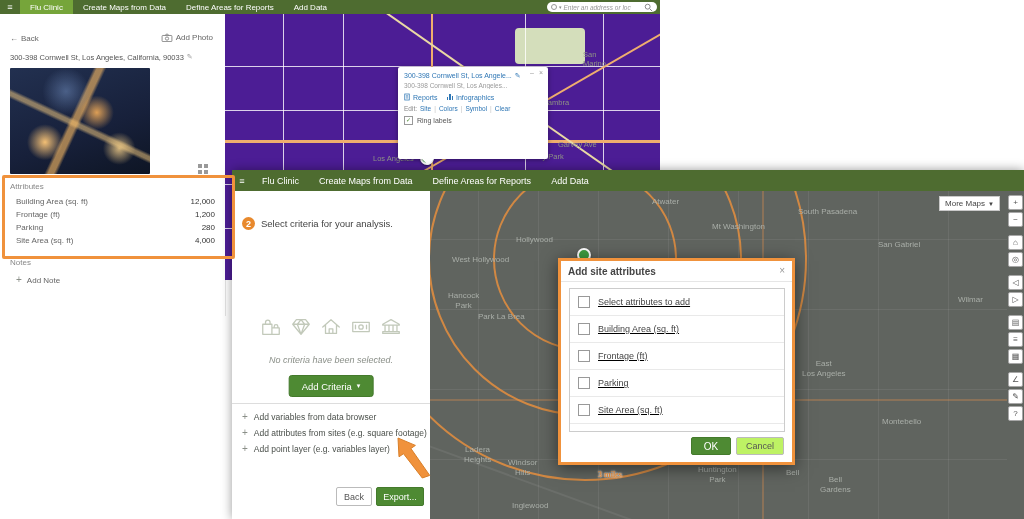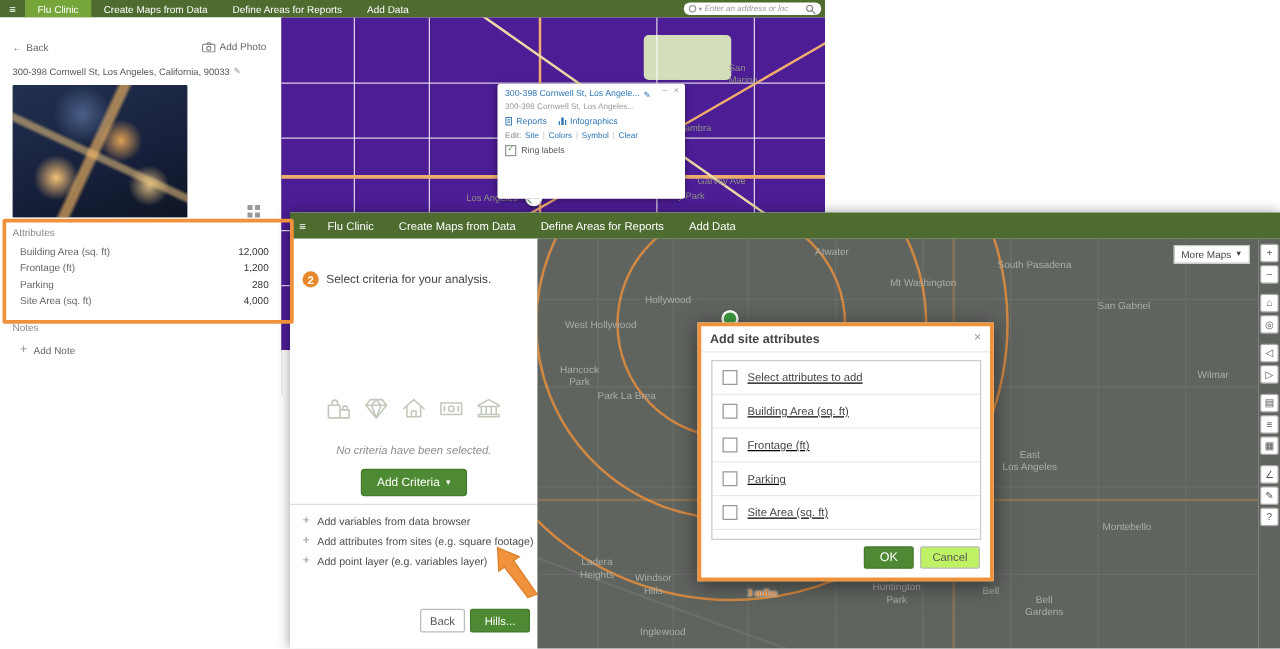--- a/index.html
+++ b/index.html
@@ -355,21 +355,21 @@
           </div>
           <div class="plink">
             <span class="plus">+</span>
             <span>Add point layer (e.g. variables layer)</span>
           </div>
         </div>
       <div id="w2-back">
           <span>Back</span>
         </div>
       <div id="w2-export">
-          <span>Hills...</span>
+          <span>Export...</span>
         </div>
     </div>
 
     <div id="w2-map">
       <div class="street" style="left:48px;top:0;width:1px;height:328px"></div>
       <div class="street" style="left:108px;top:0;width:1px;height:328px"></div>
       <div class="street" style="left:168px;top:0;width:1px;height:328px"></div>
       <div class="street" style="left:238px;top:0;width:1px;height:328px"></div>
       <div class="street" style="left:308px;top:0;width:1px;height:328px"></div>
       <div class="street" style="left:378px;top:0;width:1px;height:328px"></div>

